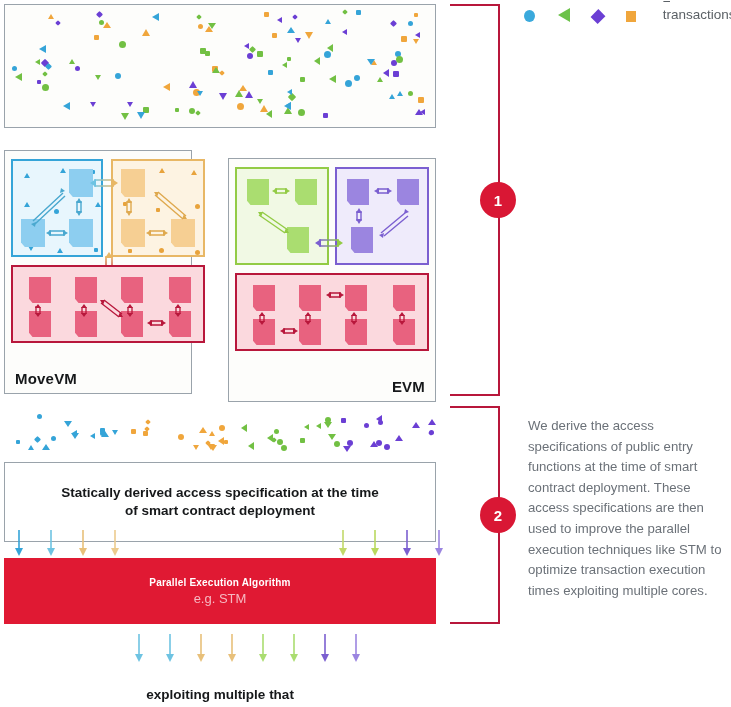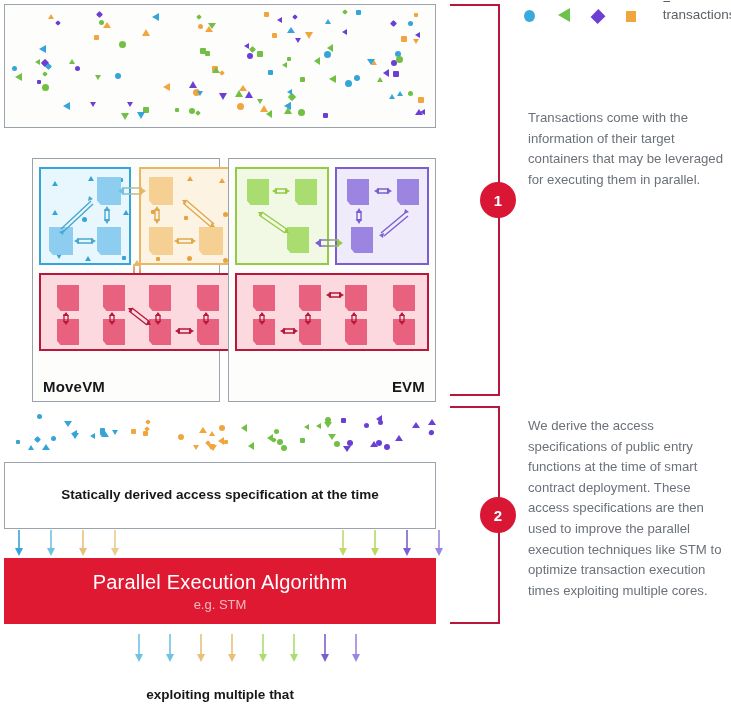--- a/index.html
+++ b/index.html
@@ -38,21 +38,21 @@
   }
   .pt.tri-down {
     width: 0 !important; height: 0 !important;
     background: none !important;
     border-left: 4px solid transparent;
     border-right: 4px solid transparent;
   }
   .pt.diamond { transform: rotate(45deg); border-radius: 1px; }
 
   
-  #movevm-panel { left: 4px; top: 158px; width: 188px; height: 244px; margin-left: 28px; }
+  #movevm-panel { left: 4px; top: 150px; width: 188px; height: 244px; }
   #evm-panel    { left: 228px; top: 158px; width: 208px; height: 244px; }
 
   .vm-label {
     position: absolute; bottom: 6px;
     font-size: 15px; font-weight: bold; color: #16181a;
     letter-spacing: .2px;
   }
   .vm-label.left  { left: 10px; }
   .vm-label.right { right: 10px; }
 
@@ -77,42 +77,42 @@
   
   .arrow-svg { position: absolute; overflow: visible; }
 
   
   #mid-scatter {
     left: 4px; top: 412px; width: 432px; height: 48px;
   }
 
   
   #spec-box {
-    left: 4px; top: 462px; width: 432px; height: 67px;
+    left: 4px; top: 462px; width: 432px; height: 80px;
     border: 1.5px solid #9aa3ab; background: #ffffff;
     display: flex; align-items: center; justify-content: center;
     text-align: center;
   }
   #spec-box .spec-text {
     font-size: 13.5px; font-weight: bold; color: #16181a;
     line-height: 1.35; padding: 0 14px;
   }
 
   
   .downarrows { position: absolute; display: flex; }
 
   
   #algo-bar {
     left: 4px; top: 558px; width: 432px; height: 66px;
     background: #e01933;
     display: flex; flex-direction: column;
     align-items: center; justify-content: center;
   }
   #algo-bar .t1 {
-    font-size: 20px; font-weight: normal; color: #ffffff; letter-spacing: .2px;
+    font-size: 10px; font-weight: bold; color: #ffffff; letter-spacing: .2px;
   }
   #algo-bar .t2 {
     font-size: 13px; color: #f6b9c2; margin-top: 3px;
   }
 
   
   #bottom-caption {
     left: 4px; top: 668px; width: 432px;
     text-align: center;
     font-size: 13.5px; font-weight: bold; color: #16181a; line-height: 1.35;
@@ -530,20 +530,21 @@
         <span class="pt circle" style="width: 6px; height: 6px; background: rgb(107, 63, 212); left: 379.7px; top: 32.3px;"></span>
         <span class="pt tri" style="border-left: 4px solid transparent; border-right: 4px solid transparent; border-bottom: 6px solid rgb(107, 63, 212); left: 365.5px; top: 29.3px;"></span>
         <span class="pt diamond" style="width: 4px; height: 4px; background: rgb(107, 63, 212); left: 424.7px; top: 19.4px;"></span>
         <span class="pt circle" style="width: 5px; height: 5px; background: rgb(107, 63, 212); left: 373.6px; top: 8.1px;"></span>
       </div>
   </div>
 
   <div class="box" id="spec-box">
     <div class="spec-text">
       <span>Statically derived access specification at the time</span><br>
+      <span>of smart contract deployment</span>
     </div>
   </div>
 
   <div class="downarrows" id="arrows-left" style="left:14px; top:530px; gap:22px;">
       <svg width="10" height="26">
         <path d="M5,0 L5,19" stroke="#35a4d8" stroke-width="1.6"></path>
         <path d="M5,26 l4,-8 l-8,0 z" fill="#35a4d8"></path>
       </svg>
       <svg width="10" height="26">
         <path d="M5,0 L5,19" stroke="#6ec3e2" stroke-width="1.6"></path>
@@ -630,21 +631,20 @@
     <span class="lg-text">= transactions</span>
   </div>
 
   <div class="bracket" style="left:450px; top:4px; height:392px;">
     <div class="hline top"></div>
     <div class="vline"></div>
     <div class="hline bot"></div>
     <div class="badge" style="top:178px;">1</div>
   </div>
   <div class="para-block" style="top:108px;">
-    <p class="para">Transactions come with the information of their target containers that may be leveraged for executing them in parallel.</p>
   </div>
 
   <div class="bracket" style="left:450px; top:406px; height:218px;">
     <div class="hline top"></div>
     <div class="vline"></div>
     <div class="hline bot"></div>
     <div class="badge" style="top:91px;">2</div>
   </div>
   <div class="para-block" style="top:416px;">
     <p class="para">We derive the access specifications of public entry functions at the time of smart contract deployment. These access specifications are then used to improve the parallel execution techniques like STM to optimize transaction execution times exploiting multiple cores.</p>

